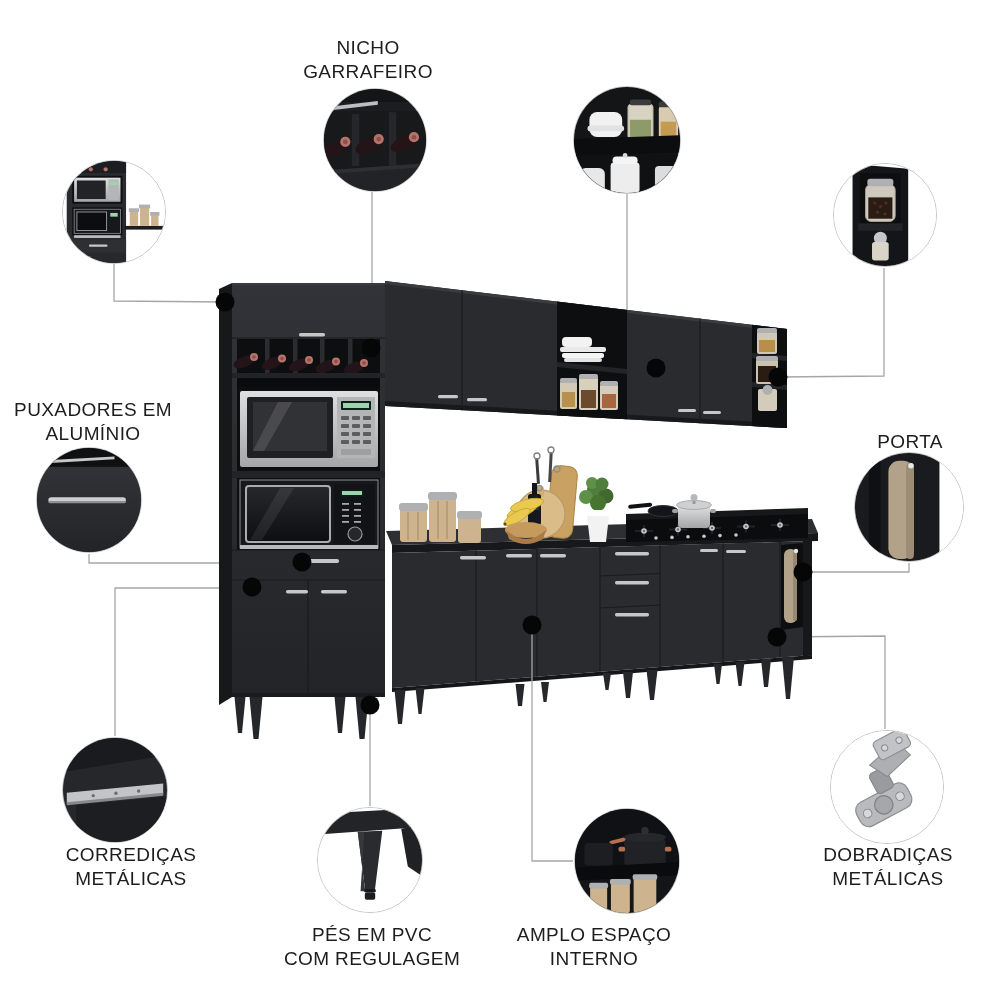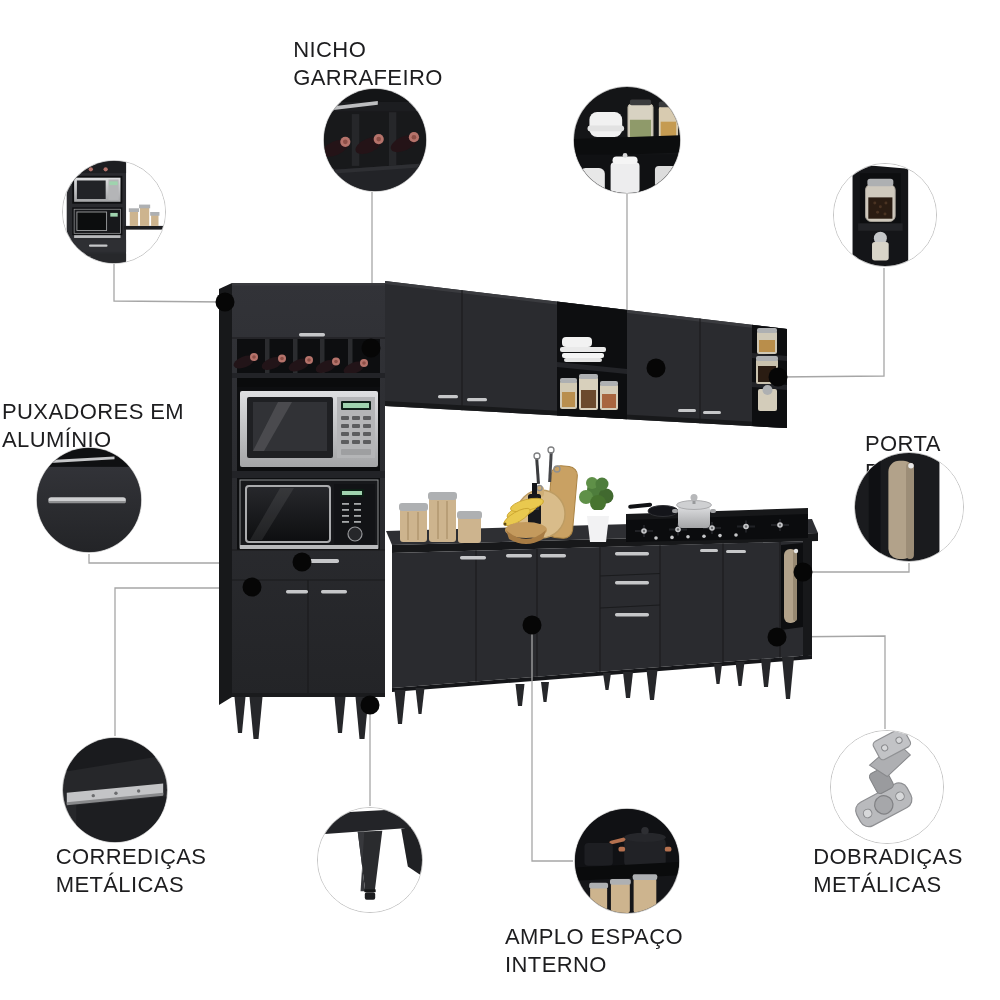--- a/index.html
+++ b/index.html
@@ -7,22 +7,22 @@
     --cabinet-front:#2a2b2f; --cabinet-side:#17181a; --cabinet-interior:#0d0e10;
     --counter-top:#2e2f33; --handle-silver:#c6c7c9; --appliance-silver:#c2c3c5;
     --appliance-black:#17181b; --display-green:#9fd3ae; --bottle-cap:#b5736b;
     --cloth-tan:#b2a28a; --wood:#c9a163; --banana:#e9c94f; --plant-green:#4e7d3c;
     --jar-beige:#cdb48e; --steel:#aeb0b2; --hinge-gray:#b9babd; --leg:#26272a;
   }
   html,body{margin:0;padding:0;background:#fff;}
   .stage{position:relative;width:1000px;height:1000px;background:var(--background);
          font-family:"Liberation Sans",sans-serif;overflow:hidden;}
   .scene{position:absolute;left:0;top:0;width:1000px;height:1000px;}
-  .label{position:absolute;transform:translateX(-50%);white-space:pre-line;
-         font-size:22px;line-height:1.26;letter-spacing:.4px;color:var(--label-text);}
+  .label{position:absolute;transform:translateX(-50%);text-align:center;white-space:pre-line;
+         font-size:19px;line-height:1.26;letter-spacing:.4px;color:var(--label-text);}
   .bubble{position:absolute;border-radius:50%;overflow:hidden;border:1px solid #c4c4c4;
           box-sizing:border-box;background:#fff;}
   .bubble svg{display:block;width:100%;height:100%;}
   
   .cf{fill:var(--cabinet-front)} .cs{fill:var(--cabinet-side)} .ci{fill:var(--cabinet-interior)}
   .ct{fill:var(--counter-top)} .hs{fill:var(--handle-silver)}
   .ab{fill:var(--appliance-black)} .dg{fill:var(--display-green)} .bc{fill:var(--bottle-cap)}
   .cl{fill:var(--cloth-tan)} .wd{fill:var(--wood)} .bn{fill:var(--banana)} .pg{fill:var(--plant-green)}
   .jb{fill:var(--jar-beige)} .st{fill:var(--steel)} .hg{fill:var(--hinge-gray)} .lg{fill:var(--leg)}
   .dot{fill:var(--dot)}
@@ -384,20 +384,22 @@
     </g>
   </svg>
 
   <div class="label" style="left:368px;top:36px">NICHO
 GARRAFEIRO</div>
   <div class="label" style="left:93px;top:398px">PUXADORES EM
 ALUMÍNIO</div>
   <div class="label" style="left:910px;top:430px">PORTA PANO</div>
   <div class="label" style="left:131px;top:843px">CORREDIÇAS
 METÁLICAS</div>
+  <div class="label" style="left:372px;top:923px">PÉS EM PVC
+COM REGULAGEM</div>
   <div class="label" style="left:594px;top:923px">AMPLO ESPAÇO
 INTERNO</div>
   <div class="label" style="left:888px;top:843px">DOBRADIÇAS
 METÁLICAS</div>
 
   <div class="bubble" style="left:62px;top:160px;width:104px;height:104px">
     <svg viewBox="0 0 110 110">
       <rect width="110" height="110" fill="#fff"></rect>
       <rect x="4" y="0" width="64" height="110" class="cf"></rect>
       <rect x="4" y="0" width="64" height="13" fill="#1d1e21"></rect>

